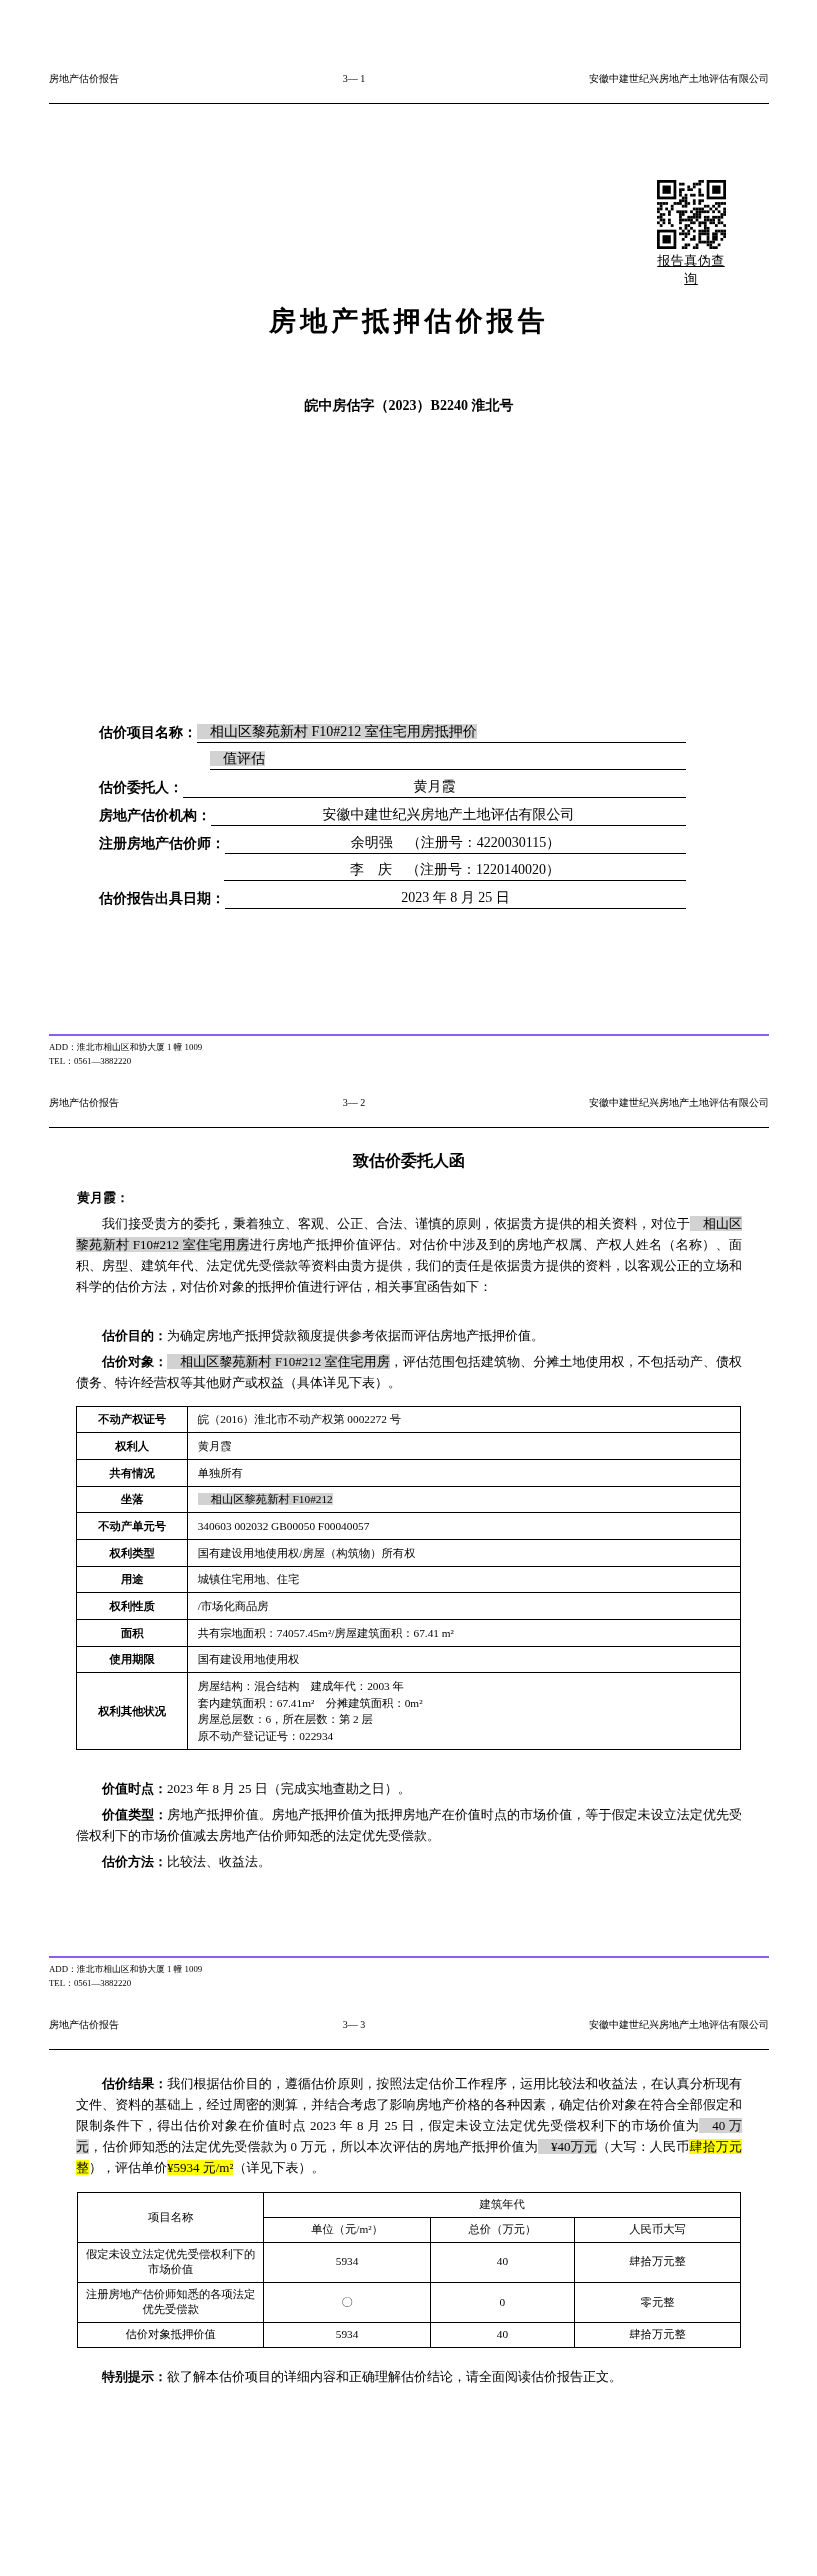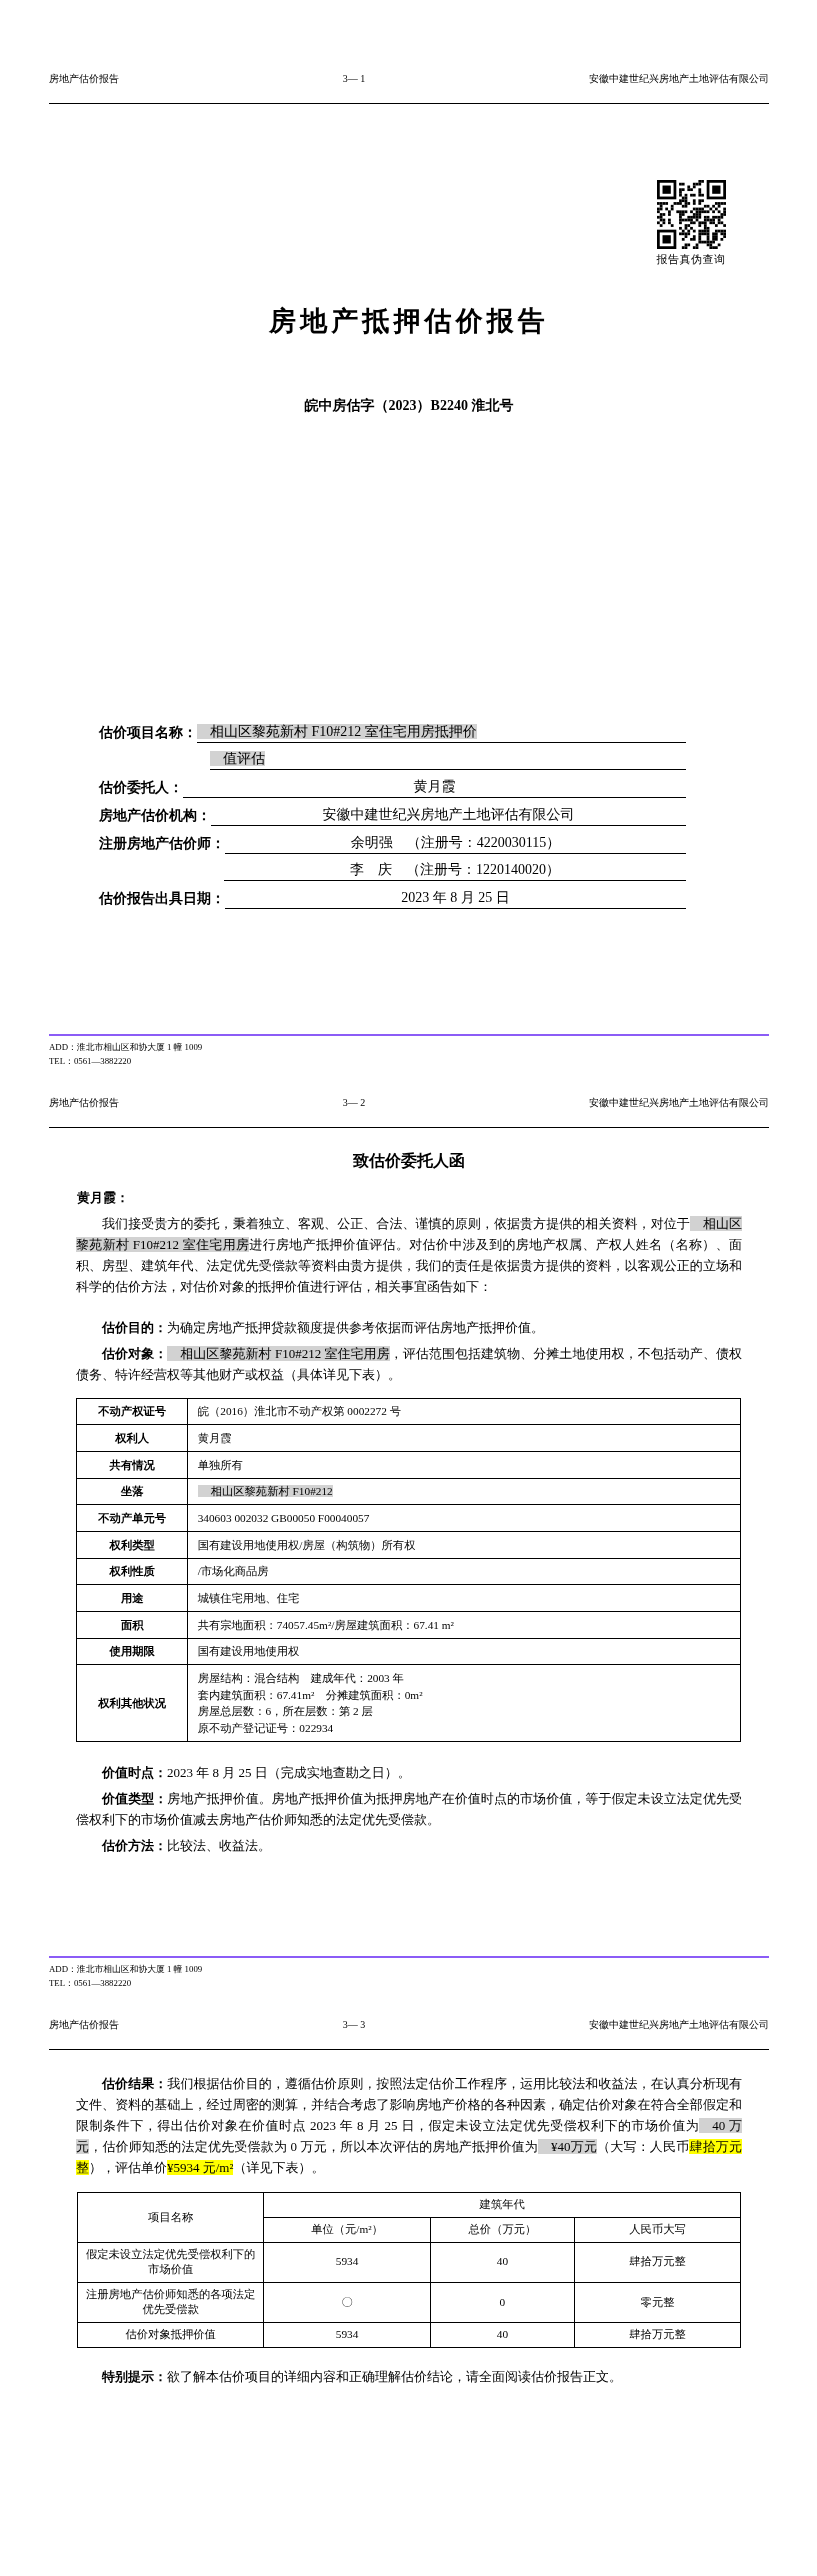--- a/index.html
+++ b/index.html
@@ -21,38 +21,38 @@
   .page-2 .page-header, .page-3 .page-header { padding-top:17.5px; }
 
   .page-footer {
     position:absolute; left:49px; right:49px; bottom:11.3px;
     border-top:2px solid #8b5cf6; padding-top:4.1px;
     font-size:8.8px; line-height:14px;
   }
 
   .qr-block { position:absolute; top:180px; right:91px; width:72px; text-align:center; }
   .qr { width:69px; height:69px; display:block; margin:0 auto; background:#fff; }
-  .qr-caption { font-size:11px; margin-top:3.1px; letter-spacing:0.5px; }
+  .qr-caption { font-size:13px; margin-top:3.1px; letter-spacing:0.5px;text-decoration:underline; }
 
   .main-title { margin:201px 0 0; text-align:center; font-size:27px; font-weight:bold; letter-spacing:4.1px; line-height:32px; }
   .doc-number { margin-top:60px; text-align:center; font-size:14px; font-weight:bold; line-height:18.5px; }
 
   .cover-fields { margin:307px 132px 0 99px; font-size:14px; }
   .cf-row { display:flex; align-items:flex-end; margin-bottom:7.7px; }
   .cf-label { font-weight:bold; white-space:nowrap; line-height:17.5px; padding-bottom:1.5px; }
   .cf-spacer-1 { width:111px; flex:none; }
   .cf-spacer-2 { width:125px; flex:none; }
   .cf-value { flex:1; border-bottom:1px solid #000; text-align:center; padding-bottom:1.5px; line-height:17.5px; min-height:17.5px; }
   .cf-value.left { text-align:left; }
 
   .letter-title { margin-top:21.6px; text-align:center; font-size:16px; font-weight:bold; line-height:23px; }
   .salutation { margin:14.4px 77px 0; font-size:13px; font-weight:bold; line-height:21px; }
   .para { margin:5.2px 76px 0; font-size:13px; line-height:21px; text-align:justify; text-indent:2em; }
   .para.first { margin-top:5.2px; }
-  .para.mt { margin-top:20px; }
+  .para.mt { margin-top:28px; }
   .p-label { font-weight:bold; }
   .hl-gray { background:var(--highlight-gray,#d2d2d2);padding-left:13px; }
   .hl-yellow { background:var(--highlight-yellow,#ffff00); }
 
   .property-table { border-collapse:collapse; margin:12.4px 0 0 76px; width:665px; font-size:11.3px;border-radius:15px; }
   .property-table td { border:0.8px solid #000; padding:4.6px 6.2px; line-height:16.5px; }
   .property-table td.p-label { width:98px; text-align:center; }
   .property-table td.p-value { text-align:left; padding-left:9.3px; }
 
   .result-para { margin-top:23px; }
@@ -367,26 +367,26 @@
     </tr>
     <tr>
       <td class="p-label">不动产单元号</td>
       <td class="p-value">340603 002032 GB00050 F00040057</td>
     </tr>
     <tr>
       <td class="p-label">权利类型</td>
       <td class="p-value">国有建设用地使用权/房屋（构筑物）所有权</td>
     </tr>
     <tr>
+      <td class="p-label">用途</td>
+      <td class="p-value">城镇住宅用地、住宅</td>
+    </tr>
+    <tr>
       <td class="p-label">权利性质</td>
       <td class="p-value">/市场化商品房</td>
-    </tr>
-    <tr>
-      <td class="p-label">用途</td>
-      <td class="p-value">城镇住宅用地、住宅</td>
     </tr>
     <tr>
       <td class="p-label">面积</td>
       <td class="p-value">共有宗地面积：74057.45m²/房屋建筑面积：67.41 m²</td>
     </tr>
     <tr>
       <td class="p-label">使用期限</td>
       <td class="p-value">国有建设用地使用权</td>
     </tr>
     <tr>

